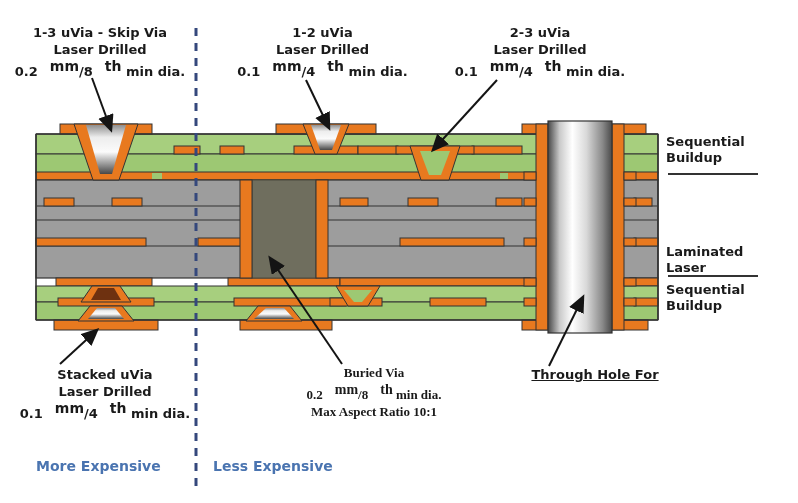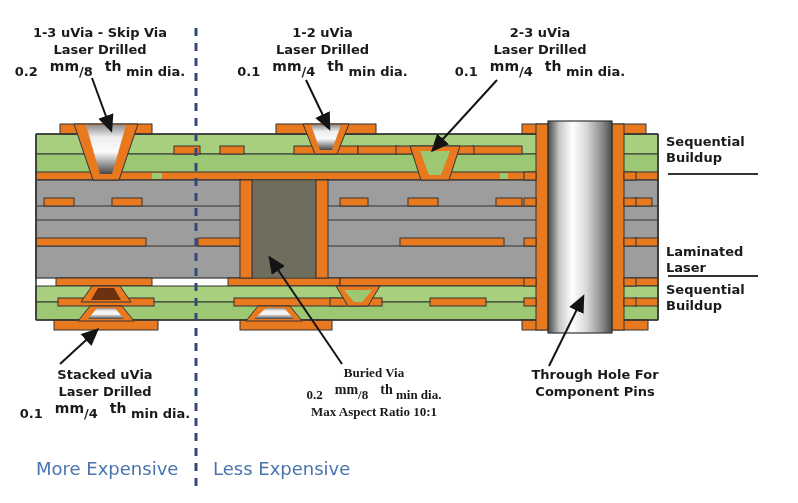--- a/index.html
+++ b/index.html
@@ -17,21 +17,21 @@
   .coreln{stroke:var(--core_line);stroke-width:1.4;}
   .edge{stroke:var(--outline);stroke-width:1.6;}
   .arrow{stroke:#141414;stroke-width:2;fill:none;}
   .rule{stroke:var(--rule);stroke-width:2;}
   .divider{stroke:var(--divider_blue);stroke-width:3;stroke-dasharray:8 7;}
   .lbl{position:absolute;font-size:13px;font-weight:bold;color:var(--text);
        text-align:center;line-height:17px;letter-spacing:0px;}
   .lbl sup{font-size:14px;font-weight:bold;padding-left:12px;}
   .side{position:absolute;font-size:13px;font-weight:bold;color:var(--text);
         text-align:left;line-height:16px;}
-  .blue{position:absolute;font-size:18px;font-weight:normal;color:var(--label_blue);}
+  .blue{position:absolute;font-size:14px;font-weight:bold;color:var(--label_blue);}
 </style>
 </head>
 <body>
 
 <div id="stage">
 
 <svg width="798" height="503" viewBox="0 0 798 503">
   <defs>
     <linearGradient id="metalV" x1="0" y1="0" x2="1" y2="0">
       <stop offset="0" stop-color="#474747"></stop>
@@ -218,21 +218,20 @@
   <div>Laser Drilled</div>
   <div><span>0.1</span><sup>mm</sup><span>/4</span><sup>th</sup><span> min dia.</span></div>
 </div>
 
 <div class="lbl" style="left:259px;top:364px;width:230px;font-family:Liberation Serif, serif;">
   <div>Buried Via</div>
   <div><span>0.2</span><sup>mm</sup><span>/8</span><sup>th</sup><span> min dia.</span></div>
   <div>Max Aspect Ratio 10:1</div>
 </div>
 
-<div class="lbl" style="left:500px;top:366px;width:190px;">
+<div class="lbl" style="left:500px;top:366px;width:190px;text-decoration:underline;">
   <div>Through Hole For</div>
-  <div>Component Pins</div>
 </div>
 
 <div class="blue" style="left:36px;top:458px;">More Expensive</div>
 <div class="blue" style="left:213px;top:458px;">Less Expensive</div>
 
 </div>
 
 </body></html>

